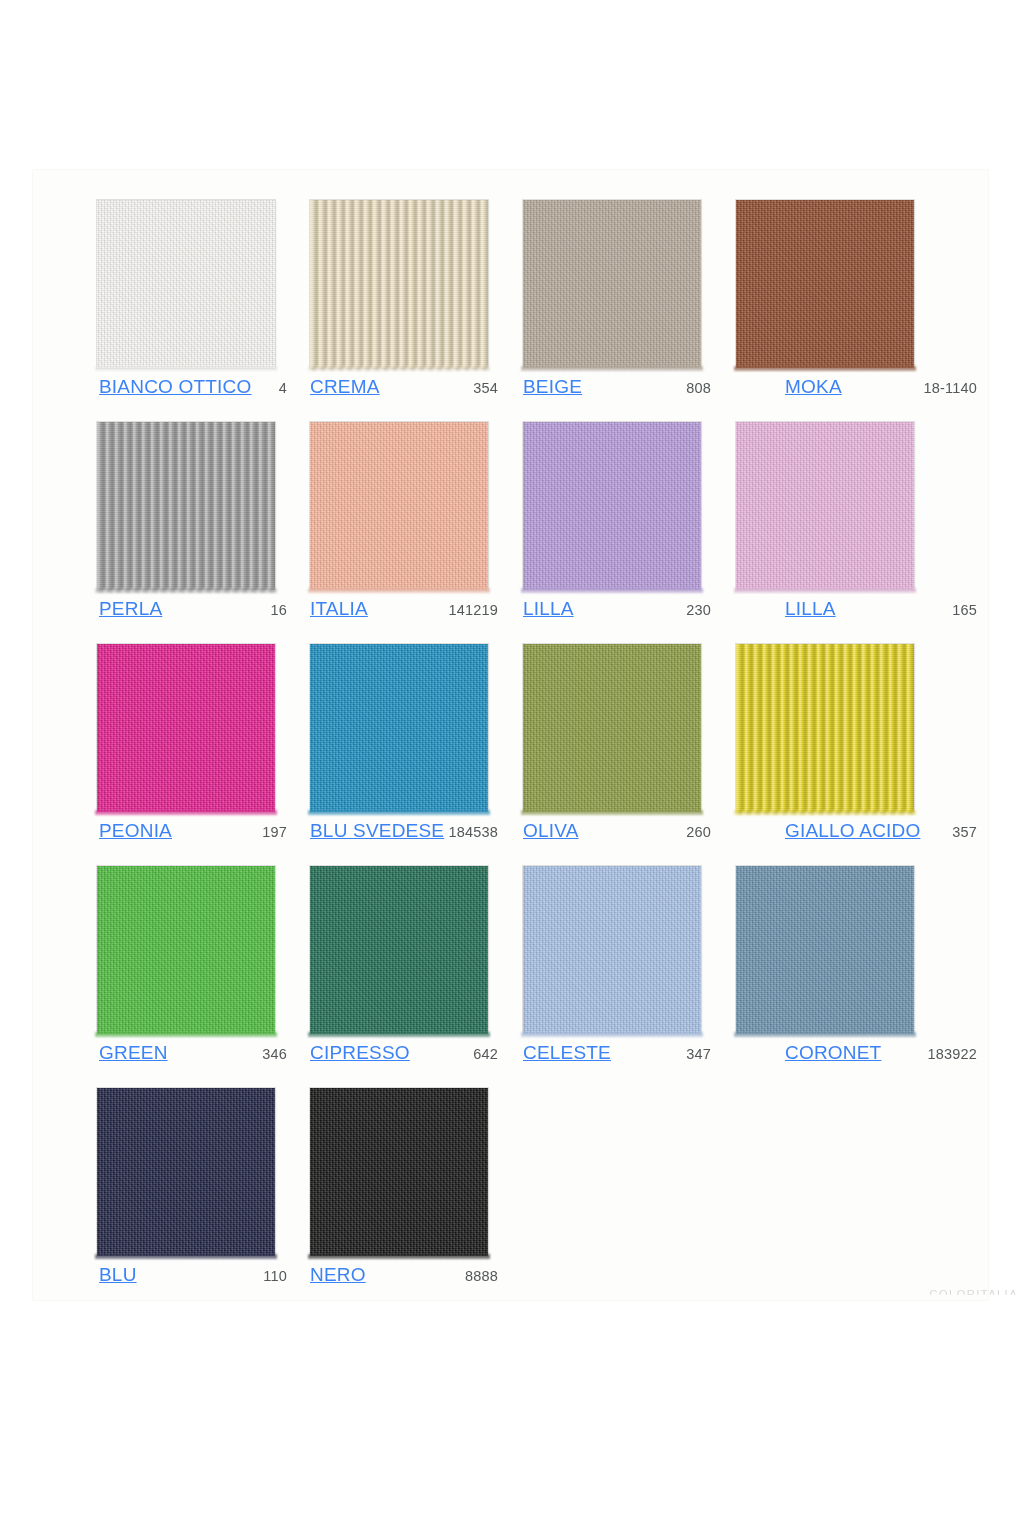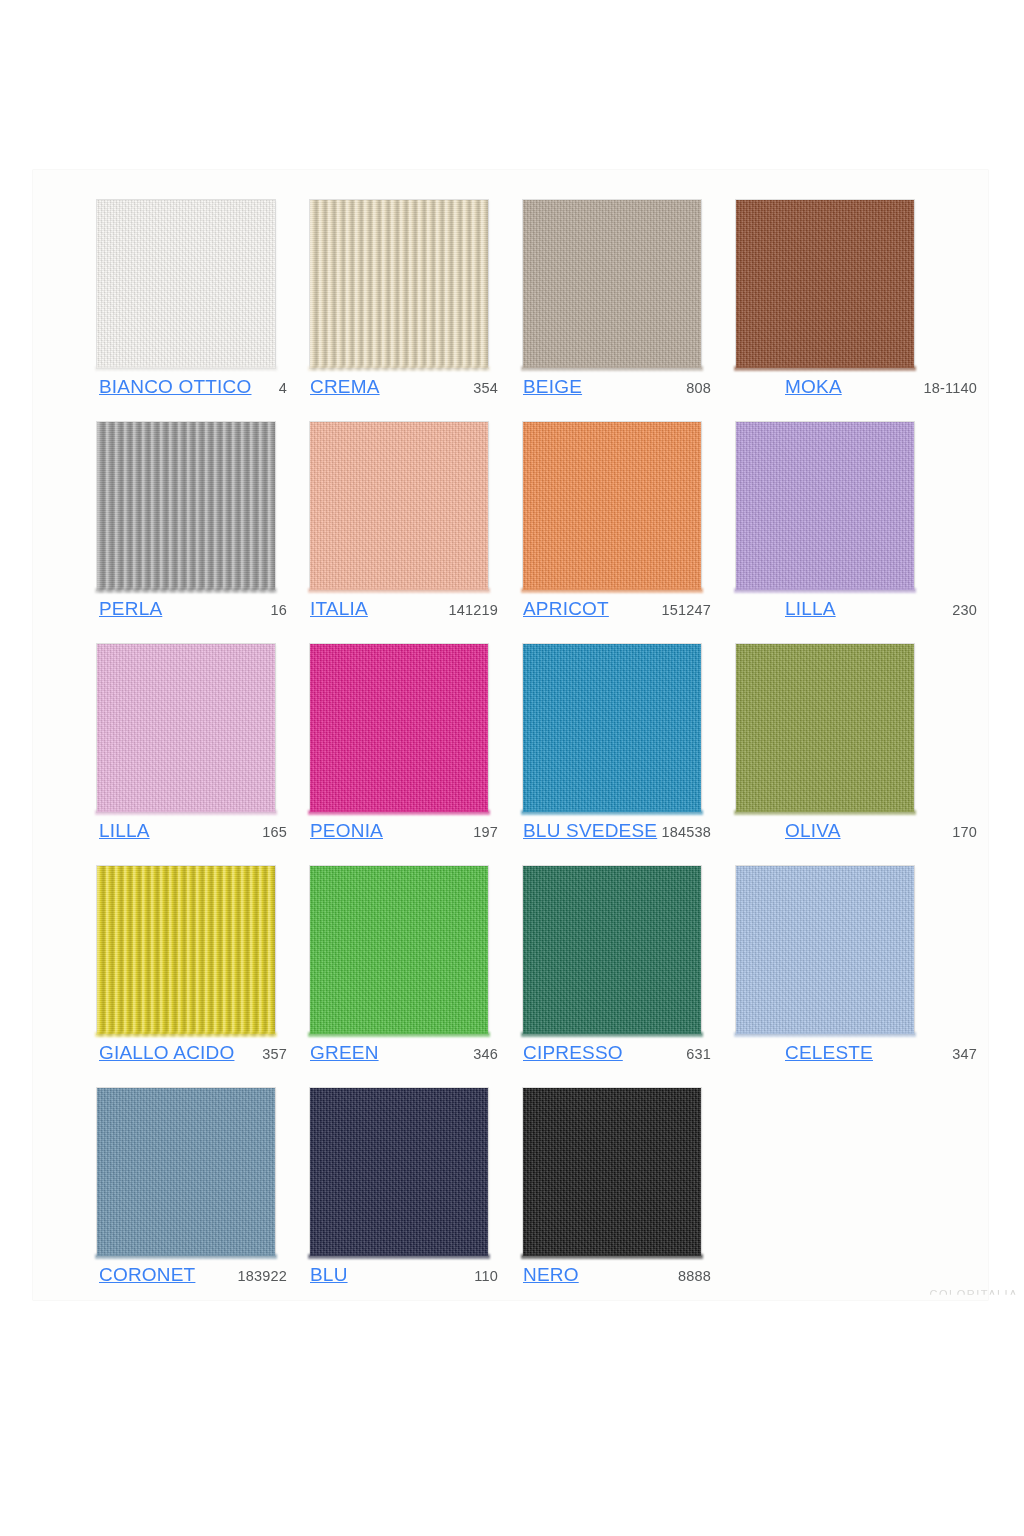--- a/index.html
+++ b/index.html
@@ -218,29 +218,20 @@
         <div class="chip-wrap">
           <div class="chip" style="background-color: rgb(245, 180, 155);"></div>
         </div>
         <div class="label-row">
           <span class="swatch-name">ITALIA</span>
           <span class="swatch-code">141219</span>
         </div>
       </div>
       <div class="swatch-cell">
         <div class="chip-wrap">
-          <div class="chip" style="background-color: rgb(240, 138, 76);"></div>
-        </div>
-        <div class="label-row">
-          <span class="swatch-name">APRICOT</span>
-          <span class="swatch-code">151247</span>
-        </div>
-      </div>
-      <div class="swatch-cell">
-        <div class="chip-wrap">
           <div class="chip" style="background-color: rgb(181, 154, 217);"></div>
         </div>
         <div class="label-row">
           <span class="swatch-name">LILLA</span>
           <span class="swatch-code">230</span>
         </div>
       </div>
       <div class="swatch-cell">
         <div class="chip-wrap">
           <div class="chip" style="background-color: rgb(232, 180, 220);"></div>
@@ -267,21 +258,21 @@
           <span class="swatch-name">BLU SVEDESE</span>
           <span class="swatch-code">184538</span>
         </div>
       </div>
       <div class="swatch-cell">
         <div class="chip-wrap">
           <div class="chip" style="background-color: rgb(138, 154, 66);"></div>
         </div>
         <div class="label-row">
           <span class="swatch-name">OLIVA</span>
-          <span class="swatch-code">170</span>
+          <span class="swatch-code">260</span>
         </div>
       </div>
       <div class="swatch-cell">
         <div class="chip-wrap">
           <div class="chip ribbed" style="background-color: rgb(231, 215, 41);"></div>
         </div>
         <div class="label-row">
           <span class="swatch-name">GIALLO ACIDO</span>
           <span class="swatch-code">357</span>
         </div>
@@ -294,21 +285,21 @@
           <span class="swatch-name">GREEN</span>
           <span class="swatch-code">346</span>
         </div>
       </div>
       <div class="swatch-cell">
         <div class="chip-wrap">
           <div class="chip" style="background-color: rgb(31, 107, 82);"></div>
         </div>
         <div class="label-row">
           <span class="swatch-name">CIPRESSO</span>
-          <span class="swatch-code">631</span>
+          <span class="swatch-code">642</span>
         </div>
       </div>
       <div class="swatch-cell">
         <div class="chip-wrap">
           <div class="chip" style="background-color: rgb(167, 192, 228);"></div>
         </div>
         <div class="label-row">
           <span class="swatch-name">CELESTE</span>
           <span class="swatch-code">347</span>
         </div>

